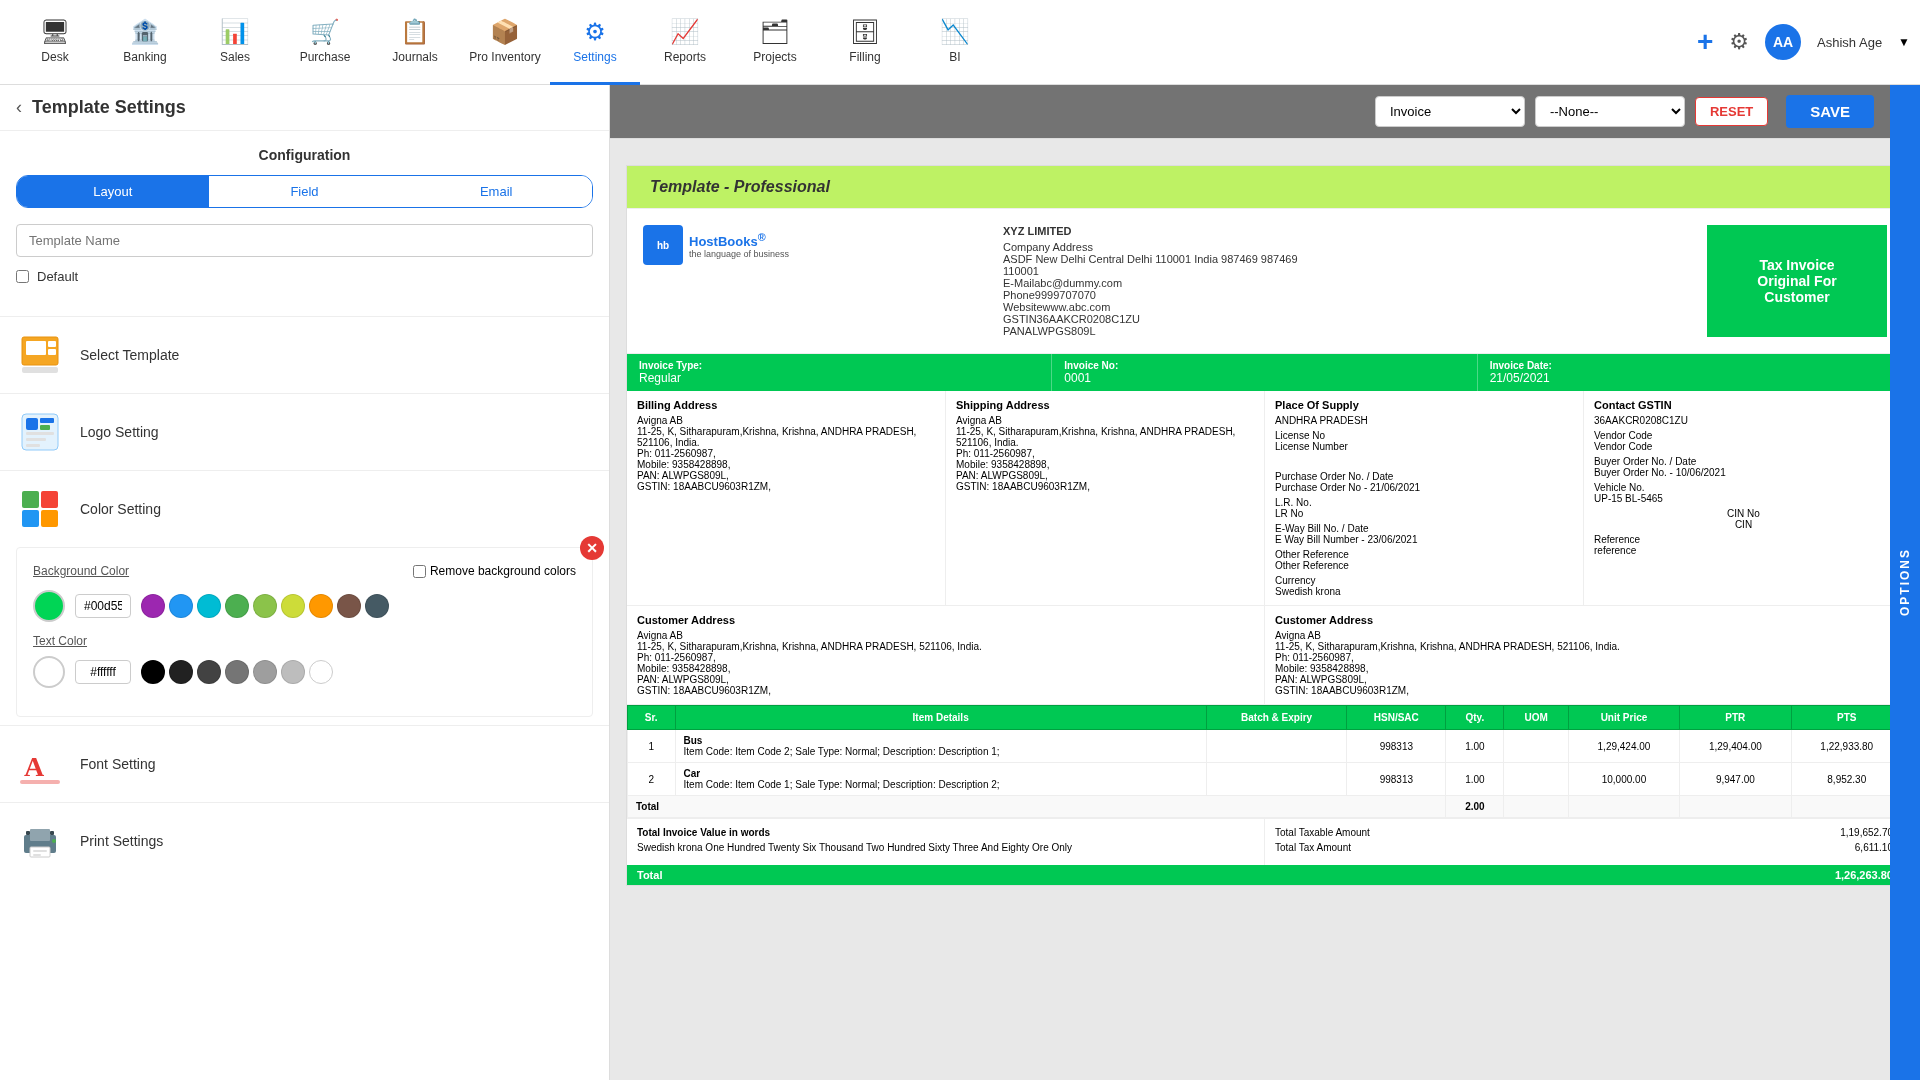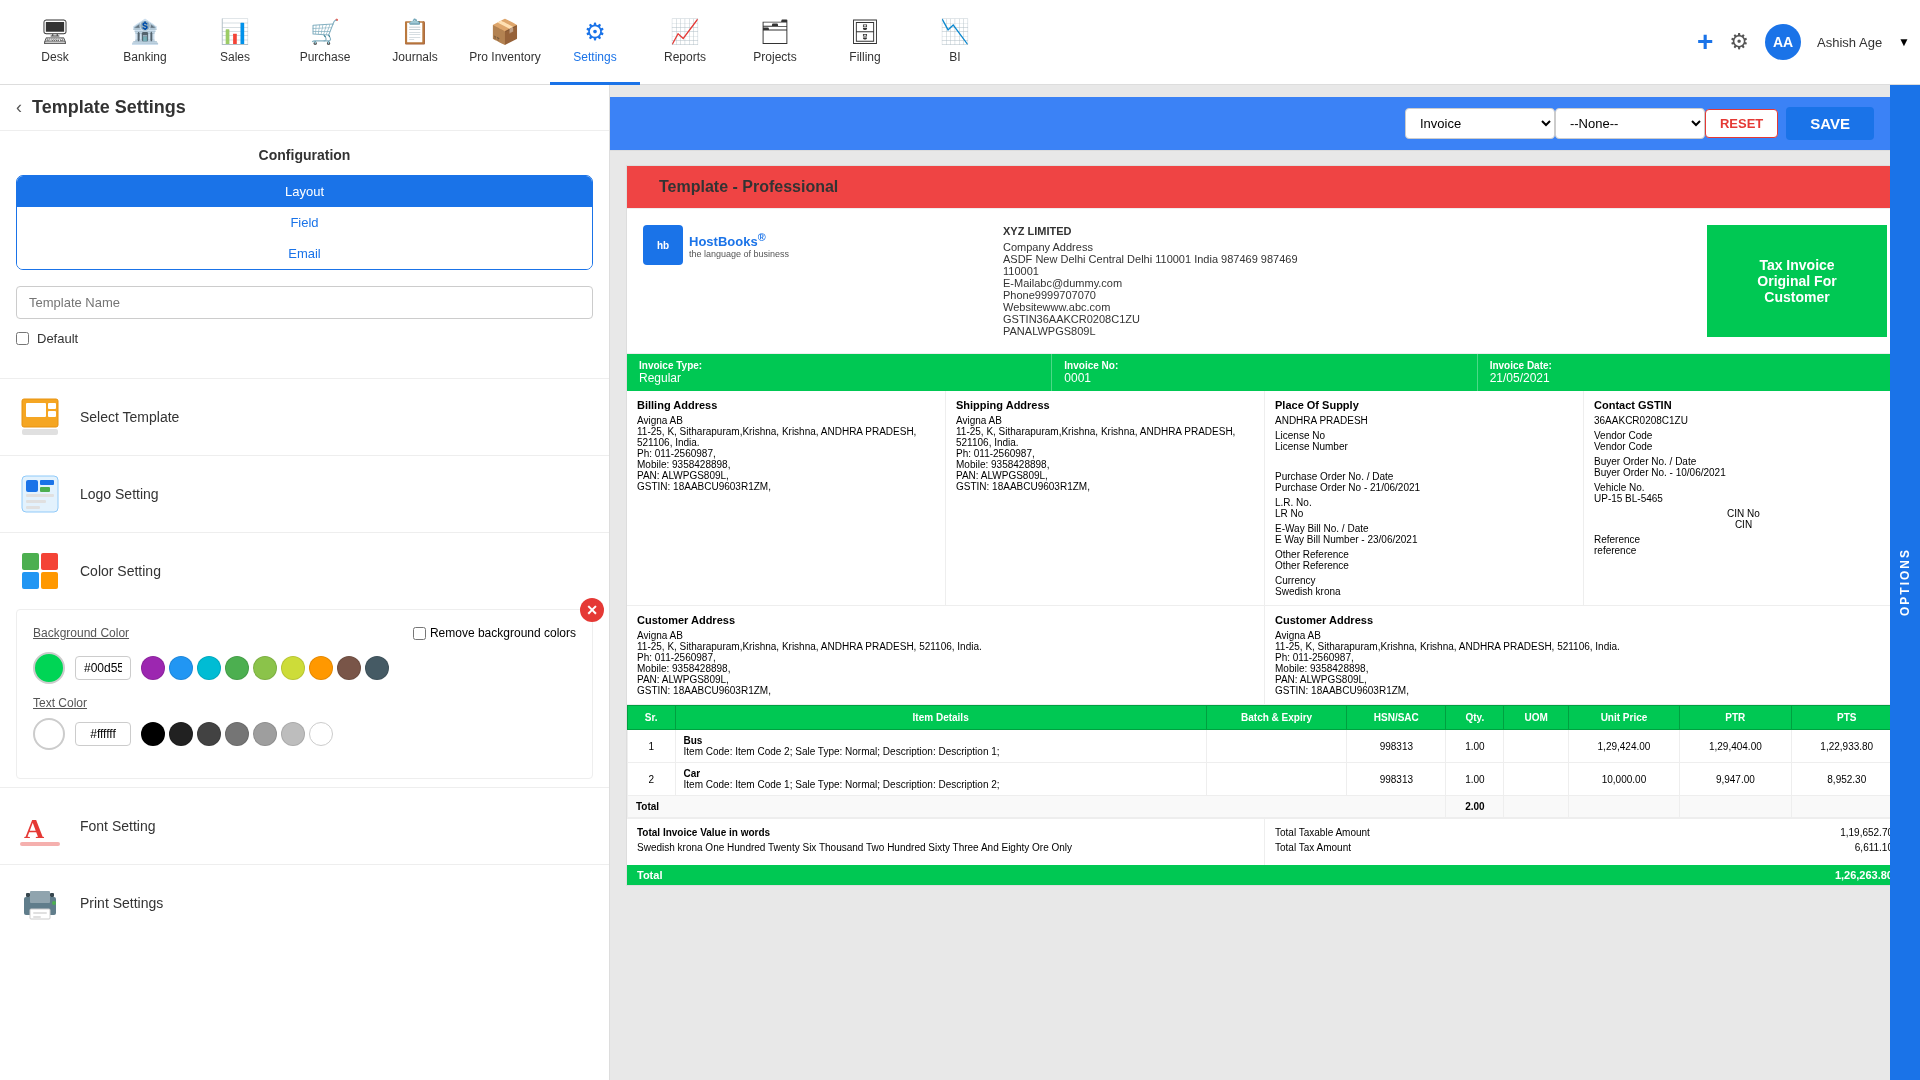--- a/index.html
+++ b/index.html
@@ -157,24 +157,23 @@
     .config-title {
       font-size: 14px;
       font-weight: bold;
       color: #333;
       margin-bottom: 12px;
       text-align: center;
     }
     .config-tabs {
       display: flex;
       border: 1px solid #1a73e8;
-      border-radius: 7px;
+      border-radius: 12px;
       overflow: hidden;
       margin-bottom: 16px;
-      flex-direction: column;
     }
     .config-tab {
       flex: 1;
       text-align: center;
       padding: 8px;
       font-size: 13px;
       cursor: pointer;
       color: #1a73e8;
       background: #fff;
     }
@@ -322,26 +321,27 @@
     }
 
     
     .invoice-preview {
       background: #fff;
       border: 1px solid #ddd;
       padding: 0;
       font-size: 11px;
     }
     .invoice-title-bar {
-      background: #ef4444;
-      padding: 12px 32px;
+      background: #bef264;
+      padding: 12px 23px;
       font-size: 16px;
       font-weight: bold;
       color: #333;
       border-bottom: 1px solid #eee;
+      font-style: italic;
     }
     .invoice-header {
       display: flex;
       padding: 16px;
       gap: 16px;
       border-bottom: 1px solid #eee;
     }
     .invoice-logo-area {
       flex: 1;
     }
@@ -662,21 +662,21 @@
           <rect x="6" y="10" width="4" height="4" rx="1" fill="#37474f"></rect>
           <rect x="30" y="10" width="4" height="4" rx="1" fill="#37474f"></rect>
         </svg>
       </div>
       <span class="settings-item-label">Print Settings</span>
     </div>
   </div>
 
   <div class="right-panel" style="position:relative;">
 
-    <div style="position:absolute; top:12px; left:0; right:30px; display:flex; align-items:center; padding:10px 16px; background:#3b82f6; border-bottom:1px solid #ddd; z-index:5;">
+    <div style="position:absolute; top:0; left:0; right:30px; display:flex; align-items:center; gap:10px; padding:10px 16px; background:#737373; border-bottom:1px solid #ddd; z-index:5;">
       <div style="flex:1;"></div>
       <select class="filter-select">
         <option>Invoice</option>
       </select>
       <select class="filter-select">
         <option>--None--</option>
       </select>
       <button class="reset-btn">RESET</button>
       <button class="save-btn" style="position:static; margin-left:8px;">SAVE</button>
     </div>

